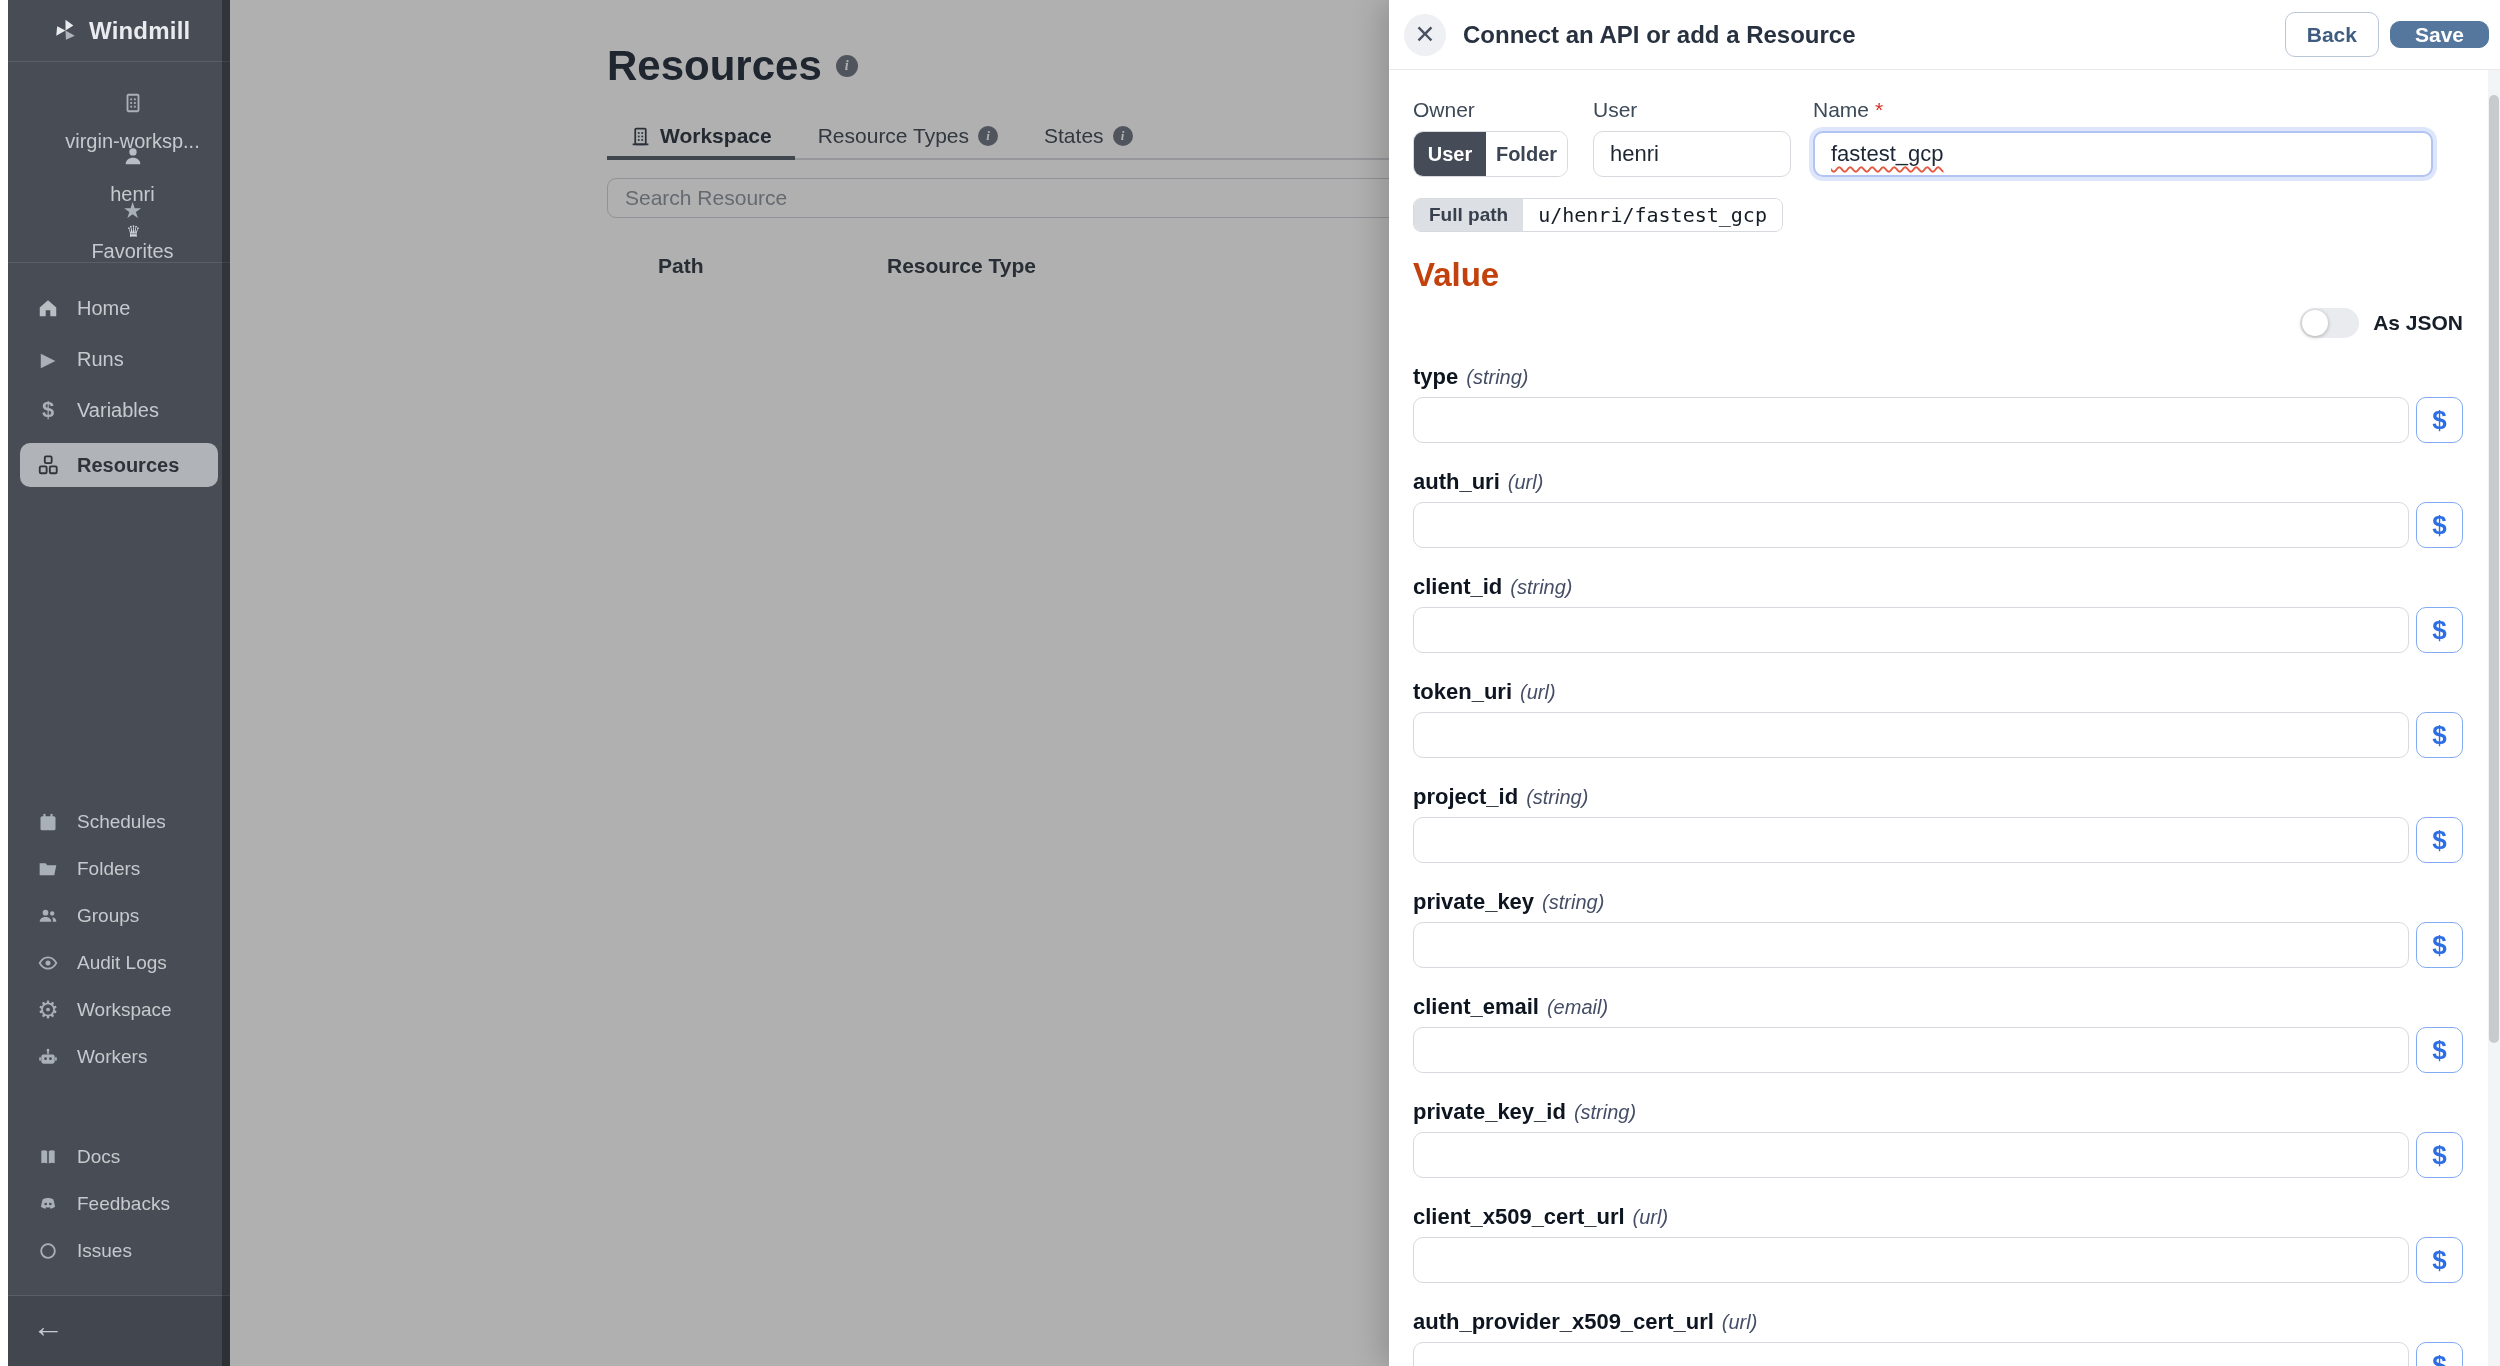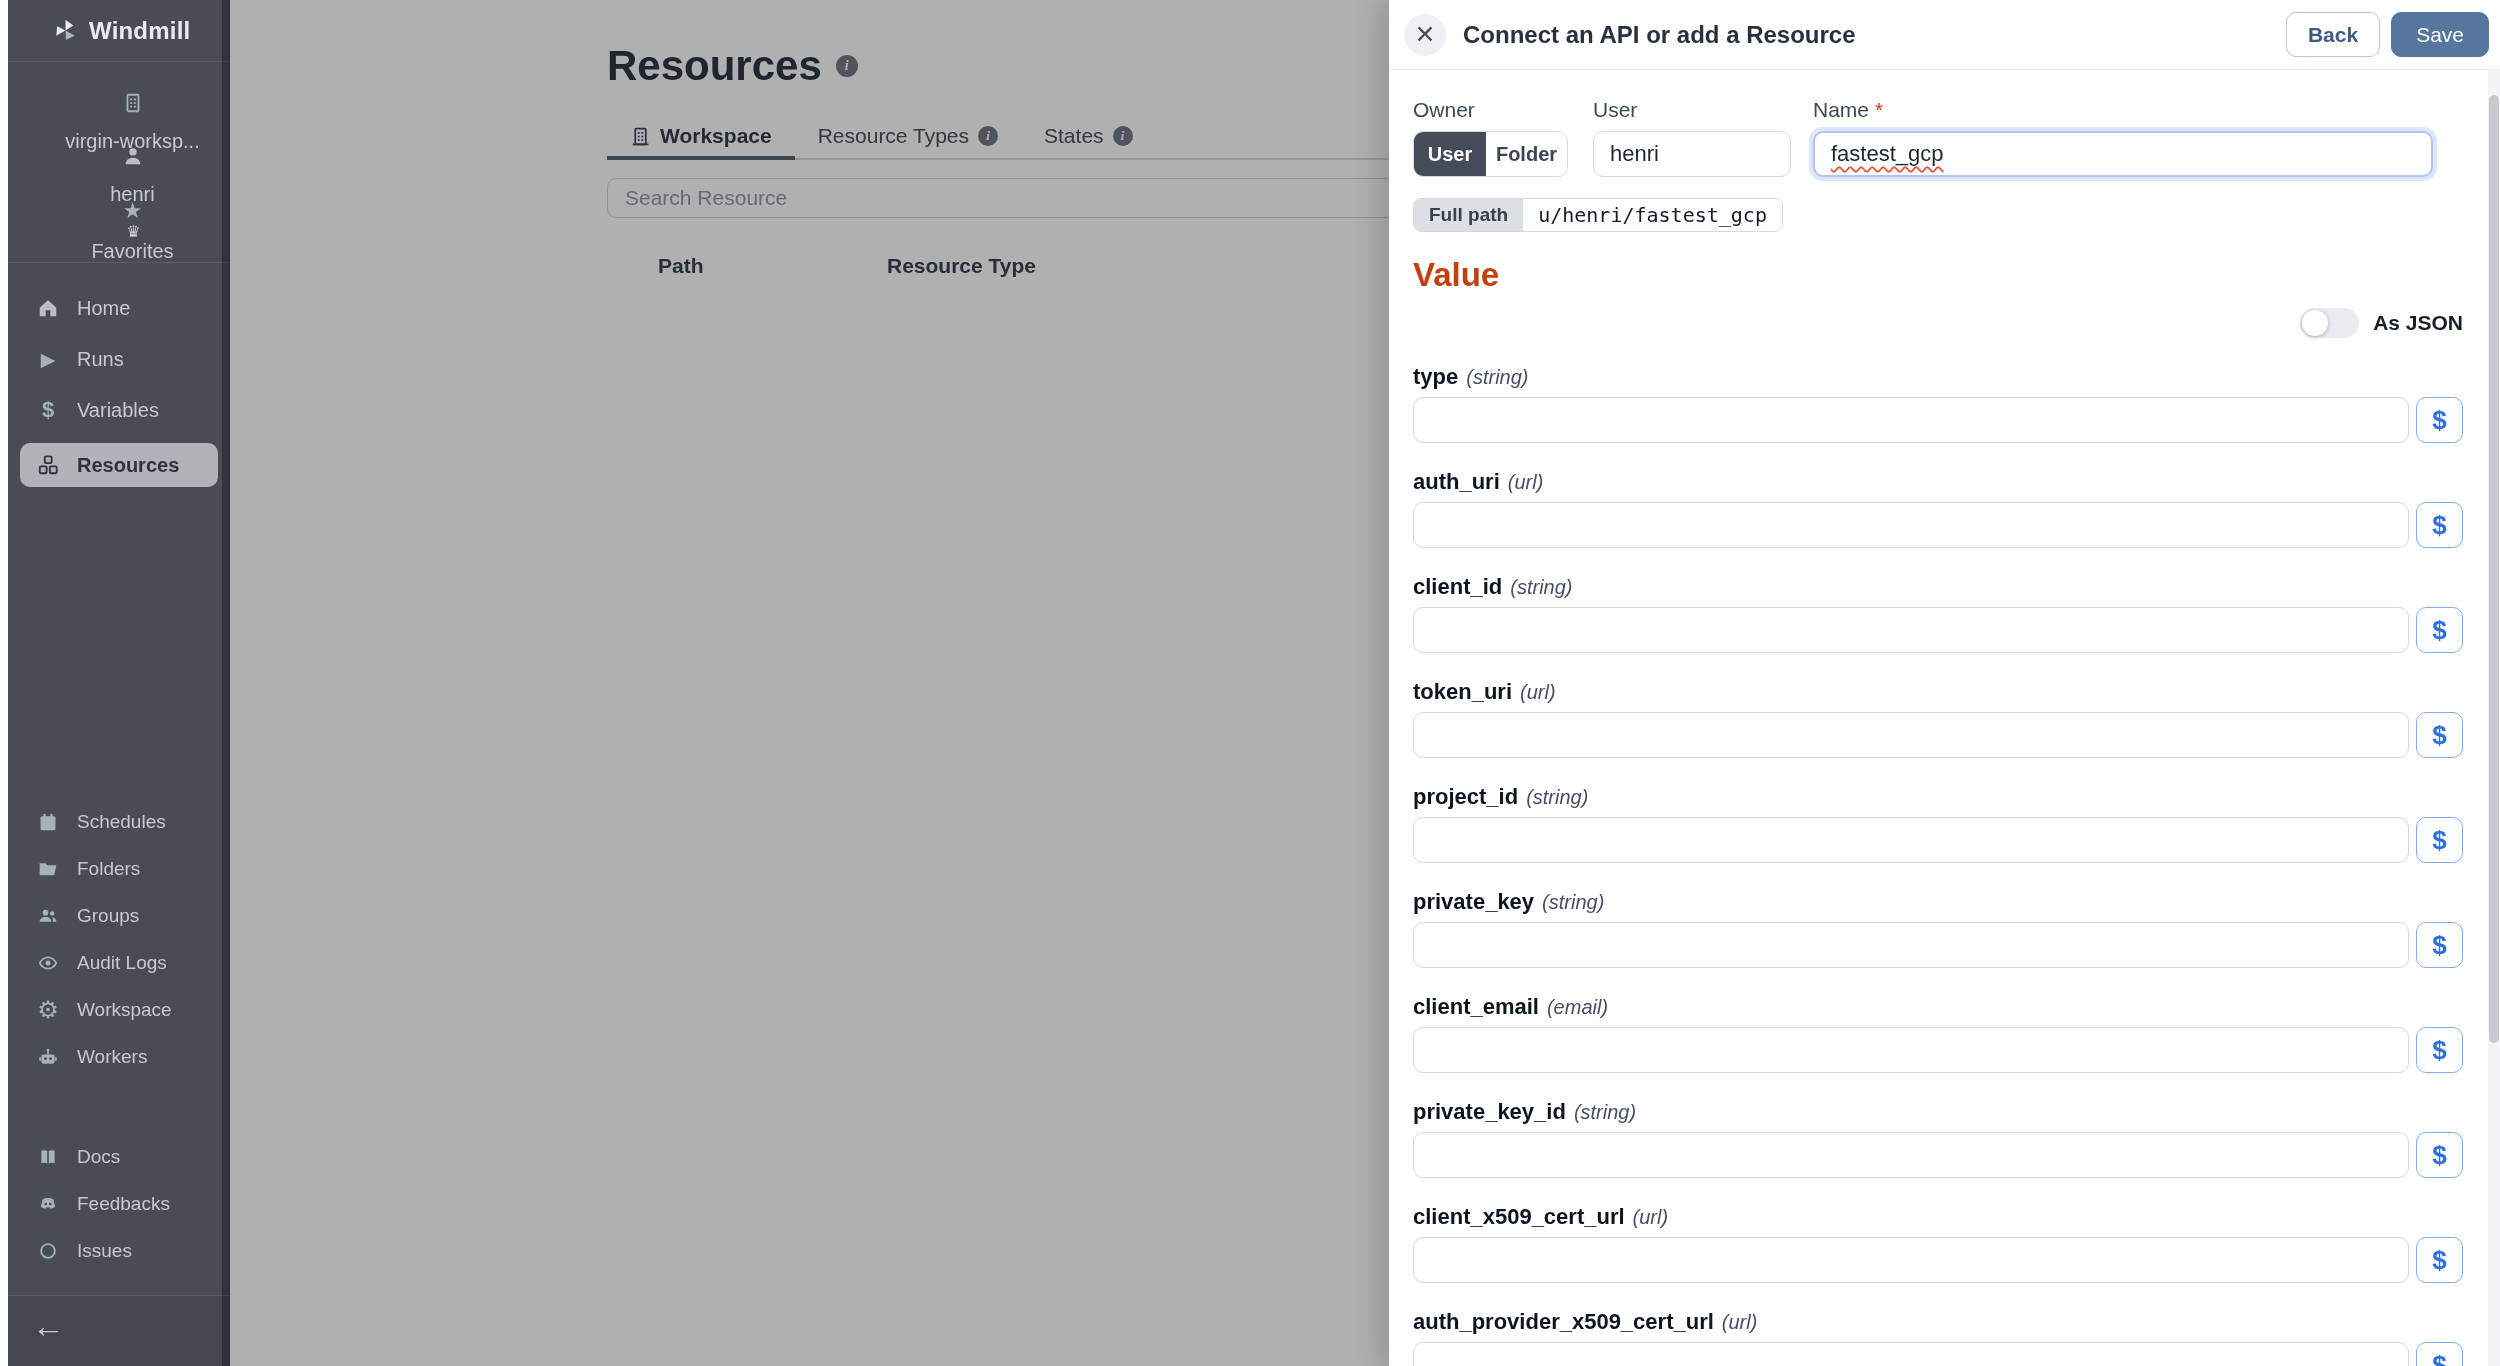--- a/index.html
+++ b/index.html
@@ -45,21 +45,21 @@
 
   
   .overlay { position:absolute; left:222px; top:0; right:0; bottom:0; background:rgba(0,0,0,0.31); z-index:70; }
 
   
   .drawer { position:absolute; left:1389px; top:0; width:1111px; height:1366px; background:#fff; z-index:80; box-shadow:-8px 0 28px rgba(0,0,0,0.18); }
   .d-header { height:70px; border-bottom:1px solid #e8eaed; display:flex; align-items:center; padding:0 11px 0 15px; }
   .close-btn { width:42px; height:42px; border-radius:50%; background:#eef0f3; border:none; color:#4a5260; font-size:25px; display:flex; align-items:center; justify-content:center; margin-right:17px; cursor:pointer; }
   .d-title { flex:1; font-size:24px; font-weight:bold; color:#27313f; }
   .btn-back { height:45px; padding:0 21px; background:#fff; border:1.5px solid #b9c6d6; border-radius:10px; color:#3f5d80; font-size:21px; font-weight:bold; margin-right:11px; cursor:pointer; font-family:"Liberation Sans",sans-serif; }
-  .btn-save { height:45px; padding:0 24px; background:#55779d; border:1px solid #55779d; border-radius:10px; color:#fff; font-size:21px; font-weight:normal; cursor:pointer; font-family:"Liberation Sans",sans-serif; }
+  .btn-save { height:27px; padding:0 24px; background:#55779d; border:1px solid #55779d; border-radius:10px; color:#fff; font-size:21px; font-weight:bold; cursor:pointer; font-family:"Liberation Sans",sans-serif; }
   .d-body { padding:28px 37px 0 24px; position:relative; }
   .row1 { display:flex; }
   .fg-label { display:block; font-size:21px; color:#3c4957; margin-bottom:9px; }
   .req { color:#d93025; margin-left:6px; }
   .owner-g { width:155px; margin-right:25px; }
   .user-g { width:198px; margin-right:22px; }
   .name-g { flex:1; margin-right:30px; }
   .toggle { height:46px; display:flex; border:1px solid #d6dade; border-radius:10px; overflow:hidden; background:#fff; }
   .seg { display:flex; align-items:center; justify-content:center; font-size:20px; cursor:pointer; }
   .seg.on { width:72px; background:#454c57; color:#fff; font-weight:bold; }

